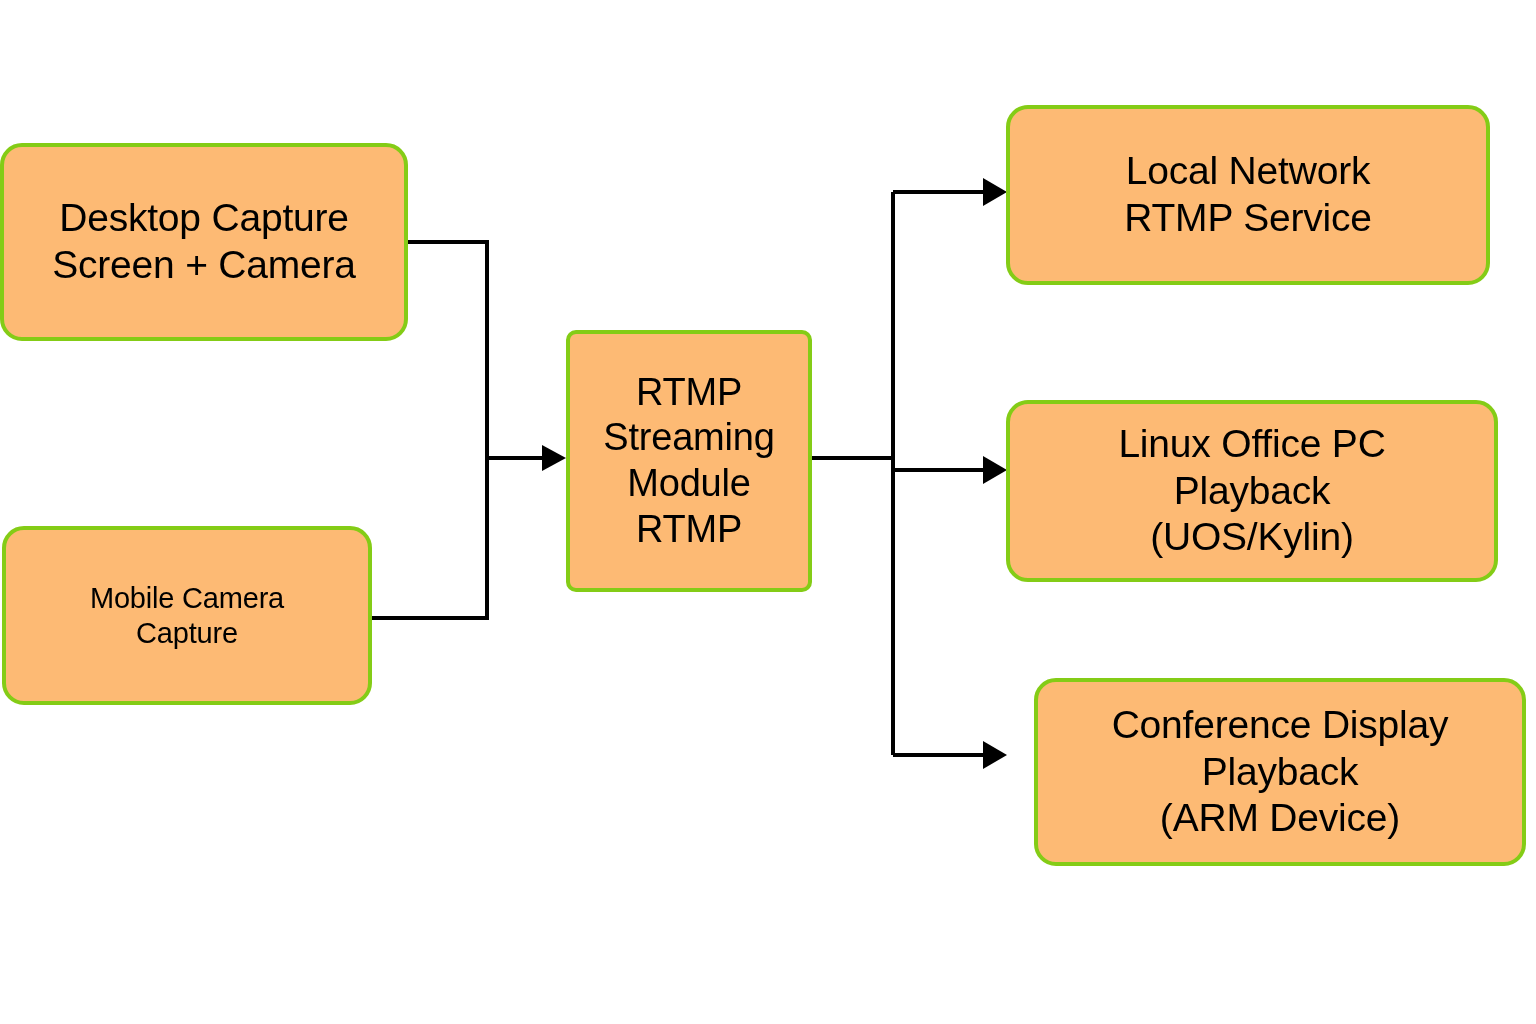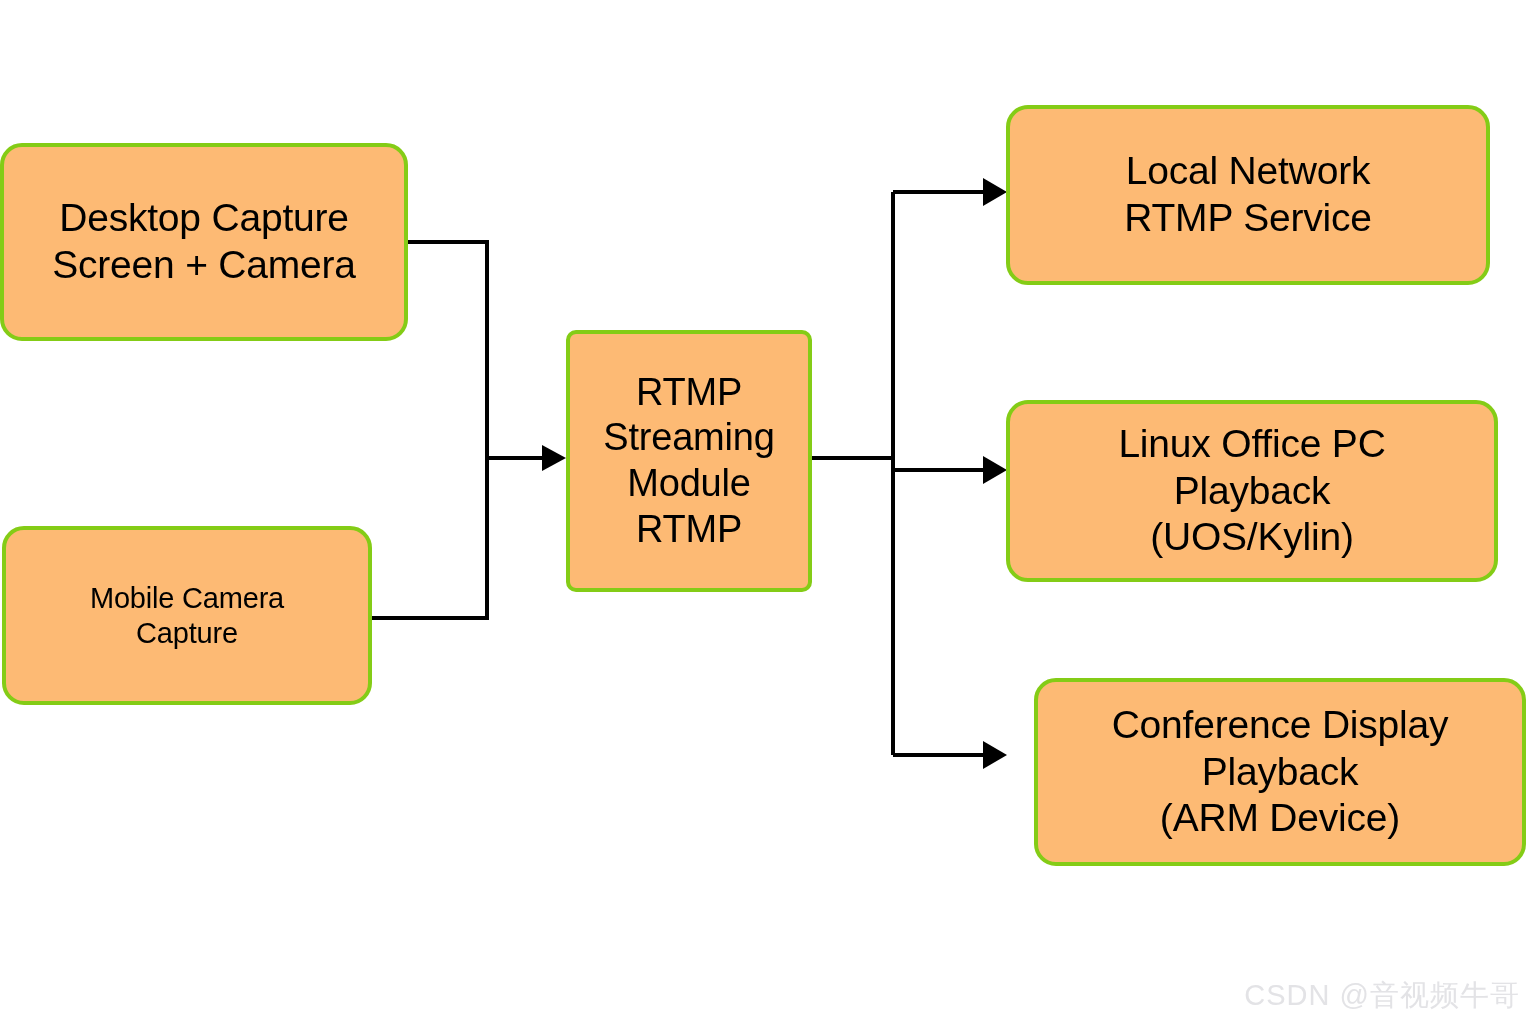--- a/index.html
+++ b/index.html
@@ -129,15 +129,14 @@
 Playback
 (UOS/Kylin)</span>
   </div>
 
   <div class="node" id="node-conf">
     <span class="lines">Conference Display
 Playback
 (ARM Device)</span>
   </div>
 
-  <div id="watermark">CSDN @音视频牛哥</div>
 
 </div>
 
 </body></html>

